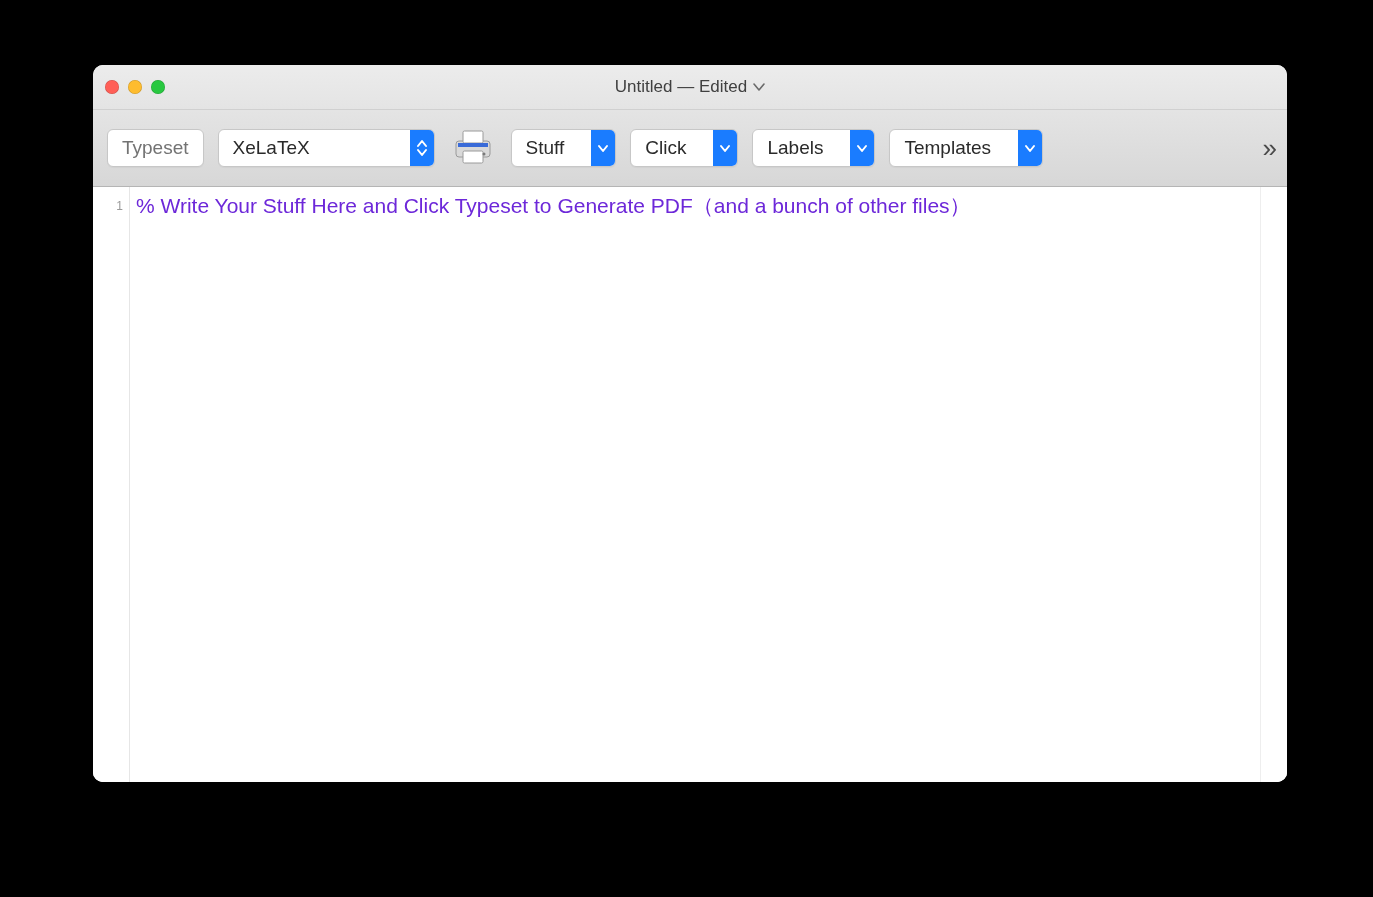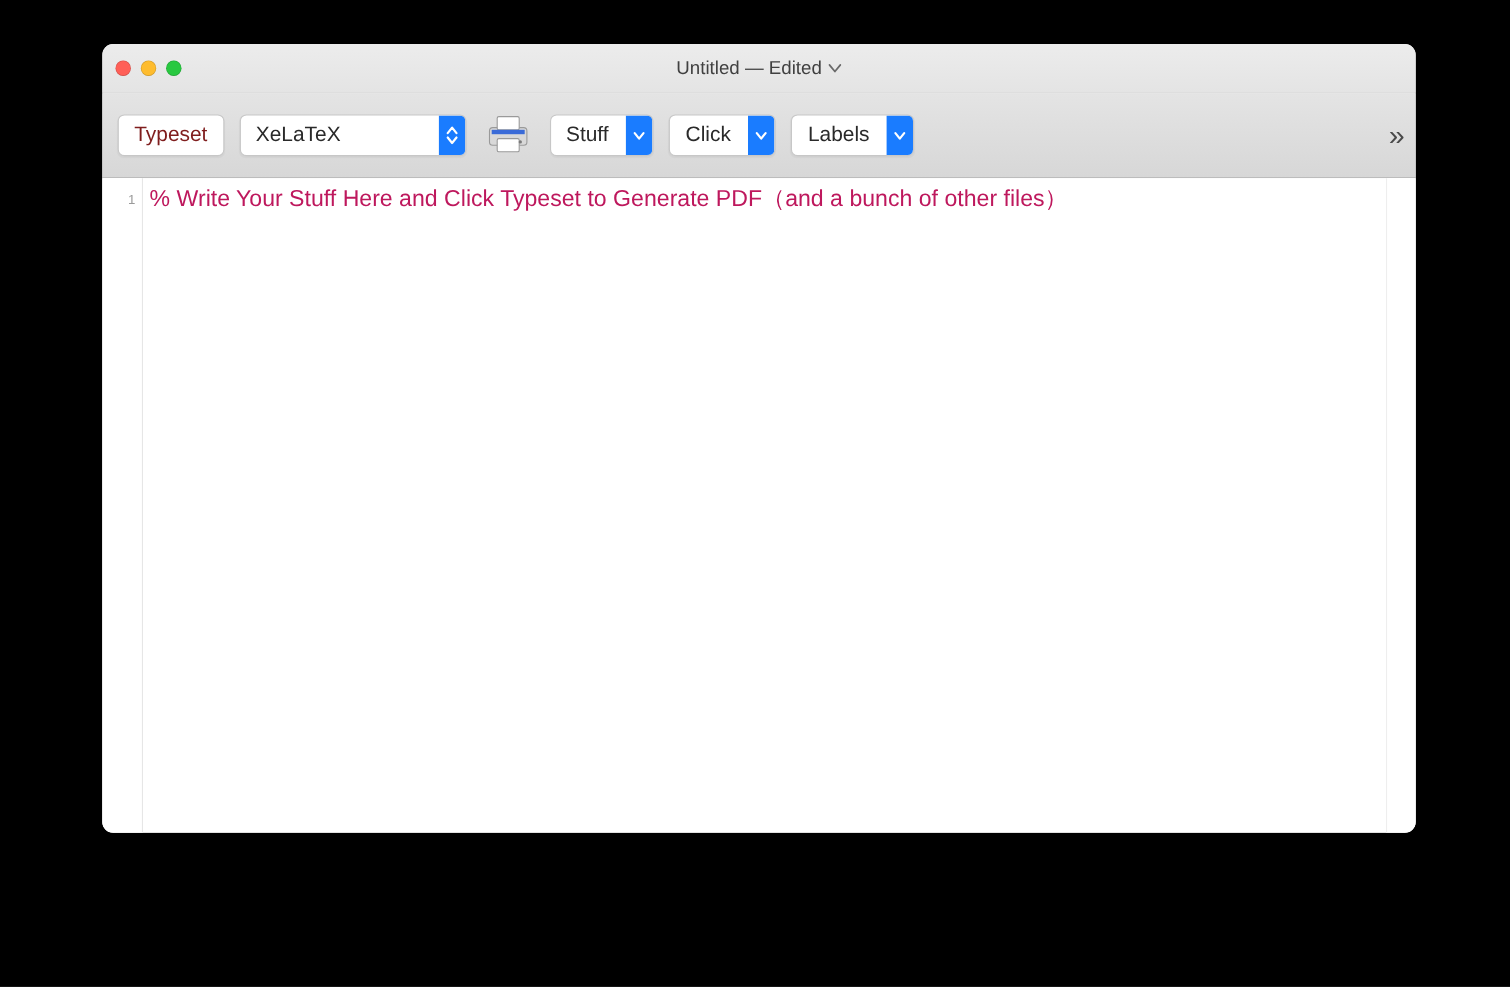--- a/index.html
+++ b/index.html
@@ -12,21 +12,21 @@
     overflow: hidden;
   }
   .desktop {
     width: 1373px;
     height: 897px;
     position: relative;
   }
   .window {
     position: absolute;
     left: 93px;
-    top: 40px;
+    top: 65px;
     width: 1194px;
     height: 717px;
     background: #fff;
     border-radius: 10px;
     box-shadow: 0 25px 60px rgba(0,0,0,0.55), 0 0 0 1px rgba(0,0,0,0.15);
     overflow: hidden;
     display: flex;
     flex-direction: column;
   }
   
@@ -75,42 +75,42 @@
     padding: 0 14px;
     gap: 14px;
     position: relative;
   }
   .btn {
     height: 36px;
     background: #ffffff;
     border: 1px solid #c7c7c7;
     border-radius: 6px;
     font-size: 19px;
-    color: #7f1d1d;
+    color: #737373;
     padding: 0 14px;
     display: flex;
     align-items: center;
     box-shadow: 0 1px 1px rgba(0,0,0,0.04);
   }
   .select {
     height: 36px;
     background: #ffffff;
     border: 1px solid #c7c7c7;
     border-radius: 6px;
     display: flex;
     align-items: stretch;
     overflow: hidden;
     box-shadow: 0 1px 1px rgba(0,0,0,0.04);
   }
   .select .label {
     font-size: 19px;
     color: #2a2a2a;
     display: flex;
     align-items: center;
-    padding: 0 16px 0 14px;
+    padding: 0 27px 0 14px;
   }
   .select .cap {
     width: 24px;
     background: #1a7cff;
     display: flex;
     align-items: center;
     justify-content: center;
   }
   .select.engine .label { min-width: 150px; }
   .cap svg { display:block; }
@@ -155,21 +155,21 @@
     font-family: -apple-system, sans-serif;
   }
   .code {
     flex: 1;
     padding: 6px 8px 0 6px;
     font-size: 21px;
     line-height: 26px;
     font-family: -apple-system, "Helvetica Neue", Arial, sans-serif;
     white-space: pre;
   }
-  .comment { color: #be185d; }
+  .comment { color: #6d28d9; }
   .right-margin {
     position: absolute;
     right: 0;
     top: 0;
     bottom: 0;
     width: 26px;
     border-left: 1px solid #eeeeee;
     background: #ffffff;
   }
 </style>
@@ -243,20 +243,28 @@
 
       <div class="select">
         <span class="label">Labels</span>
         <span class="cap">
           <svg width="12" height="12" viewBox="0 0 12 12">
               <path d="M2 4 L6 9 L10 4" fill="none" stroke="#fff" stroke-width="2" stroke-linecap="round" stroke-linejoin="round"></path>
             </svg>
         </span>
       </div>
 
+      <div class="select">
+        <span class="label">Templates</span>
+        <span class="cap">
+          <svg width="12" height="12" viewBox="0 0 12 12">
+              <path d="M2 4 L6 9 L10 4" fill="none" stroke="#fff" stroke-width="2" stroke-linecap="round" stroke-linejoin="round"></path>
+            </svg>
+        </span>
+      </div>
 
       <div class="toolbar-overflow">
         <span>»</span>
       </div>
     </div>
 
     <div class="editor">
       <div class="gutter">
         <div class="ln">1</div>
       </div>

